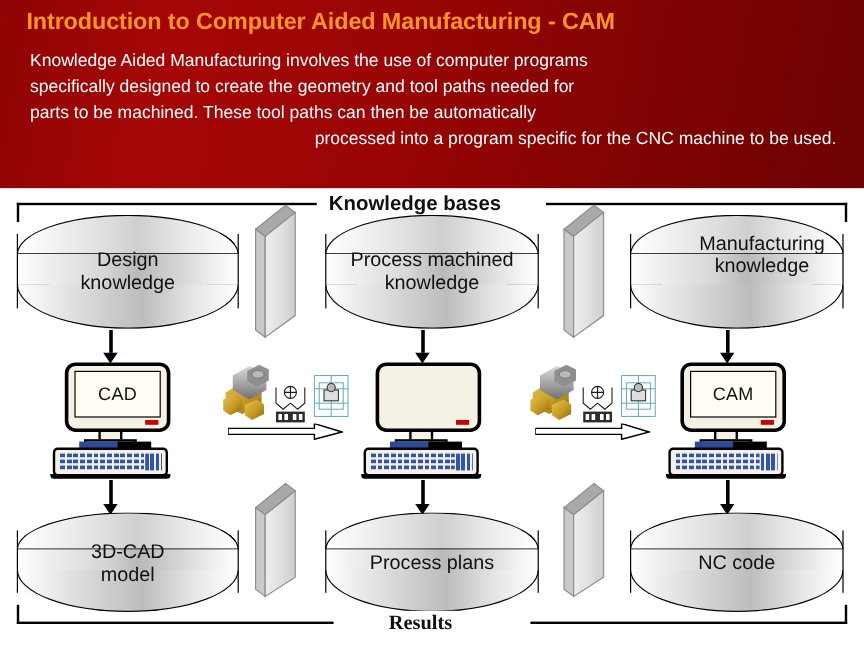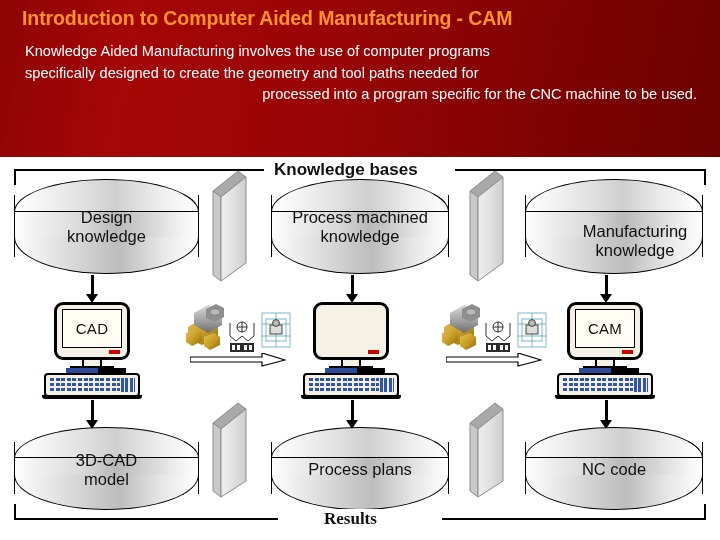--- a/index.html
+++ b/index.html
@@ -67,21 +67,21 @@
     text-align:center;color:#111;font-size:16.5px;line-height:19px;
     font-family:"Liberation Sans","DejaVu Sans",sans-serif;
   }
 
   
   .slab{position:absolute;}
 
   
   .pc{position:absolute;}
   .pc .mon{
-    position:absolute;left:14px;top:0;width:76px;height:58px;
+    position:absolute;left:14px;top:0;width:88px;height:58px;
     background:#f5f1e4;border:3px solid #000;border-radius:9px;box-sizing:border-box;
   }
   .pc .screen{
     position:absolute;left:5px;top:4px;right:5px;bottom:9px;
     background:#fffdf4;border:1.5px solid #000;box-sizing:border-box;
     display:flex;align-items:center;justify-content:center;
   }
   .pc .screen span{font-size:15px;color:#111;letter-spacing:.3px;}
   .pc .led{position:absolute;right:7px;bottom:3px;width:11px;height:4px;background:#cc0000;}
   .pc .neck{position:absolute;left:42px;top:58px;width:20px;height:8px;background:#f5f1e4;border:2.5px solid #000;box-sizing:border-box;border-top:none;}
@@ -119,20 +119,21 @@
 </head>
 <body>
 
 <div id="root">
 
   <div class="header">
     <div class="header-title">Introduction to Computer Aided Manufacturing - CAM</div>
     <div class="header-body">
       <p>Knowledge Aided Manufacturing involves the use of computer programs</p>
       <p>specifically designed to create the geometry and tool paths needed for</p>
+      <p>parts to be machined. These tool paths can then be automatically</p>
       <p class="last">processed into a program specific for the CNC machine to be used.</p>
     </div>
   </div>
 
   <div class="diagram">
 
     <div class="bline bh" style="left:14px;top:12px;width:250px;"></div>
     <div class="bline bv" style="left:14px;top:12px;height:16px;"></div>
     <div class="bline bh" style="left:455px;top:12px;width:251px;"></div>
     <div class="bline bv" style="left:704px;top:12px;height:16px;"></div>
@@ -155,21 +156,21 @@
       <div class="label" style="top:29px;">
         <div>Process machined</div>
         <div>knowledge</div>
       </div>
     </div>
 
     <div class="cyl" style="left:525px;top:22px;width:178px;height:96px;">
       <div class="body" style="top:16px;height:62px;"></div>
       <div class="bot" style="top:58px;height:36px;"></div>
       <div class="top" style="height:33px;"></div>
-      <div class="label" style="top:43px;margin-left:42px;">
+      <div class="label" style="top:15px;margin-left:42px;">
         <div>Manufacturing</div>
         <div>knowledge</div>
       </div>
     </div>
 
     <div class="slab" style="left:205px;top:8px;width:44px;height:122px;">
       <svg width="44" height="122">
         <polygon points="8,26 33,6 41,12 16,32" fill="#a9a9a9" stroke="#8d8d8d" stroke-width="1"></polygon>
         <polygon points="8,26 16,32 16,116 8,110" fill="#c9c9c9" stroke="#8d8d8d" stroke-width="1"></polygon>
         <polygon points="16,32 41,12 41,98 16,116" fill="url(#slabg1)" stroke="#8d8d8d" stroke-width="1"></polygon>

